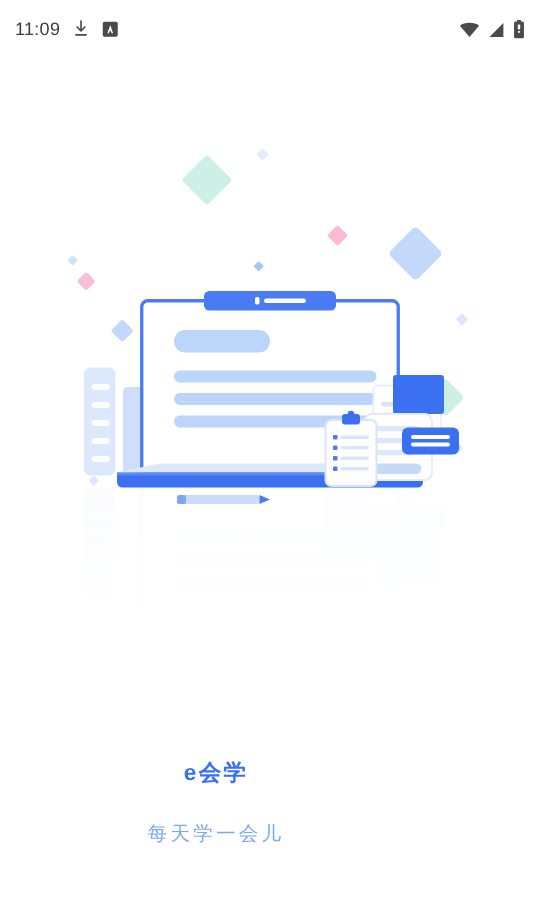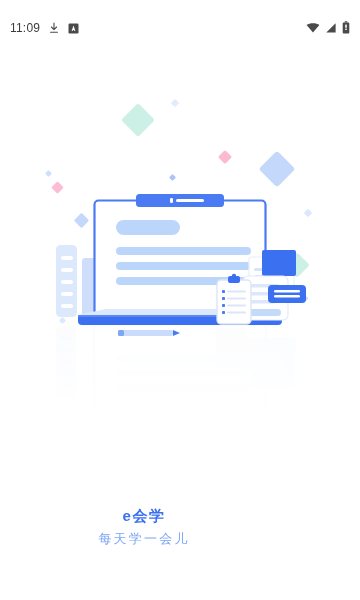--- a/index.html
+++ b/index.html
@@ -12,24 +12,23 @@
   .screen {
     position:relative;
     width:360px; height:600px;
     background:#ffffff;
   }
 
   
   .status-bar {
     position:absolute; top:0; left:0;
     width:360px; height:26px;
-    display:flex; align-items:flex-start;
+    display:flex; align-items:flex-end;
     padding:0 10px;
     color:#3c3c3c;
-    margin-top:21px;
   }
   .status-left { display:flex; align-items:center; gap:8px; }
   .status-right { margin-left:auto; display:flex; align-items:center; gap:5px; }
   .status-time {
     font-size:12px; font-weight:400; letter-spacing:0.2px;
     color:#3c3c3c;
   }
   .si { display:inline-block; line-height:0; }
   .si svg { display:block; }
 
@@ -49,21 +48,21 @@
     text-align:center;
   }
   .brand-name {
     font-size:15px;
     font-weight:bold;
     color:#3b71f0;
     letter-spacing:1.5px;
     line-height:20px;
   }
   .brand-tagline {
-    margin-top:4px;
+    margin-top:21px;
     font-size:13px;
     font-weight:400;
     color:#7ea6f5;
     letter-spacing:2.2px;
     line-height:18px;
   }
 </style>
 </head>
 <body>
 

